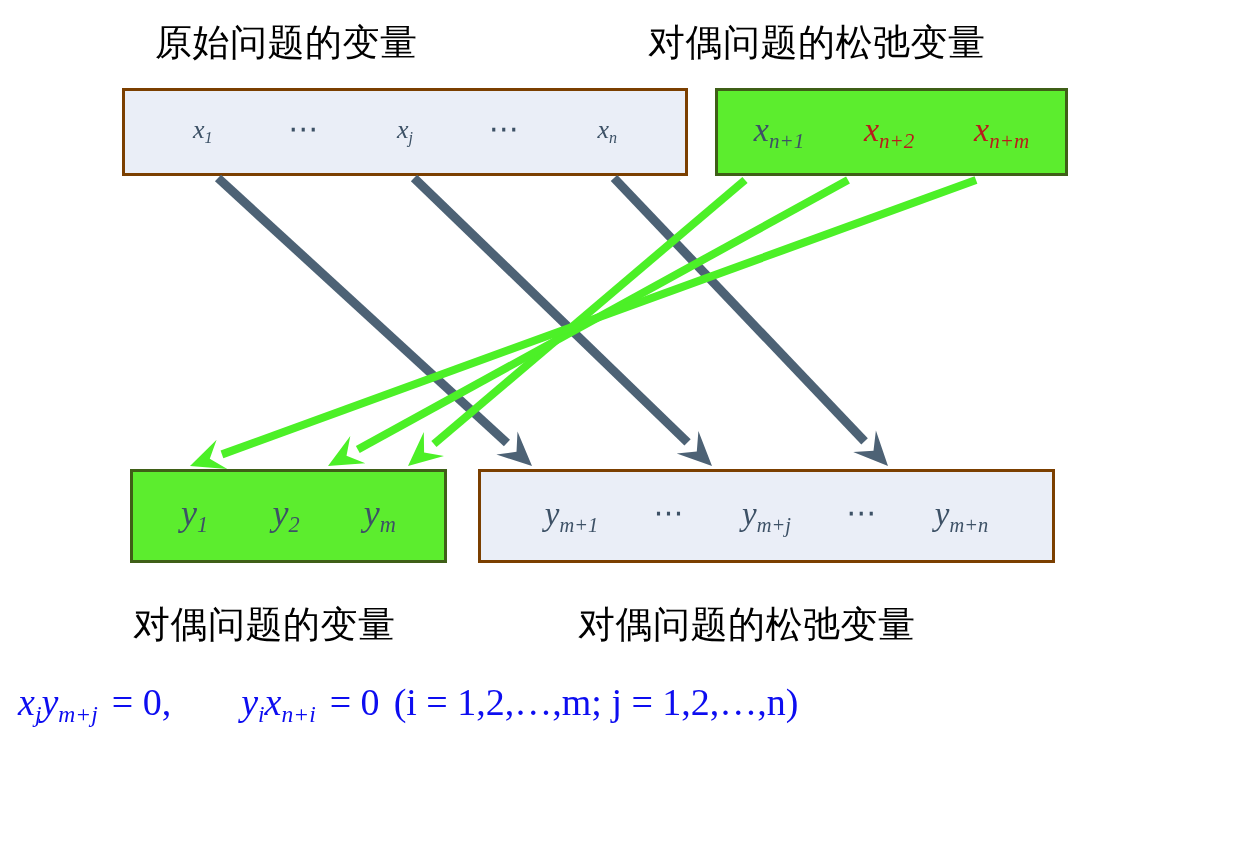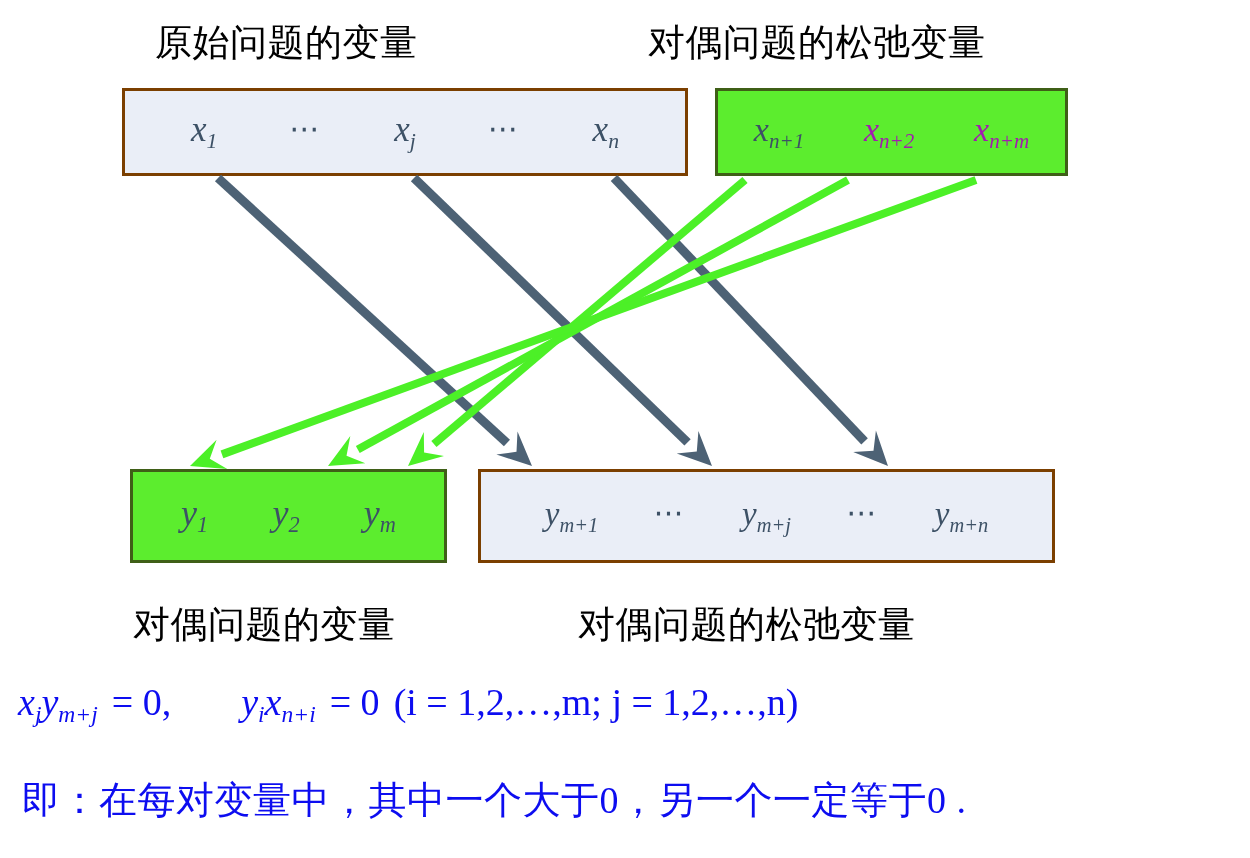--- a/index.html
+++ b/index.html
@@ -66,26 +66,26 @@
   }
   #box-dual-slack {
     left: 478px; top: 469px; width: 577px; height: 94px;
     padding: 8px 36px;
   }
 
   
   .tok {
     font-family: "Liberation Serif", "DejaVu Serif", serif;
     font-style: italic;
-    font-size: 35px;
+    font-size: 26px;
     color: #3d5166;
     white-space: nowrap;
     line-height: 1;
   }
-  .tok.dark { color: #a21caf; }
+  .tok.dark { color: #b91c1c; }
   .tok sub {
     font-size: 0.62em;
     font-style: italic;
     vertical-align: -0.32em;
     letter-spacing: 0;
   }
   .dots {
     font-family: "Liberation Serif", "DejaVu Serif", serif;
     font-size: 30px;
     color: #3d5166;
@@ -223,15 +223,14 @@
           <line x1="976" y1="180" x2="221.95060203134625" y2="454.3742084211641" stroke="#4cf027" stroke-width="8"></line>
           <polygon points="190.0,466.0 216.6,439.7 209.8,458.8 227.3,469.1" fill="#4cf027"></polygon>
         </g>
       </g>
   </svg>
 
   <div class="formula" id="formula-line1">
     <span><span>x</span><sub>j</sub><span>y</span><sub>m+j</sub><span class="gap-sm"></span><span class="plain">= 0,</span></span><span class="gap-big"></span><span><span>y</span><sub>i</sub><span>x</span><sub>n+i</sub><span class="gap-sm"></span><span class="plain">= 0</span></span><span class="gap-sm"></span><span class="plain">(i = 1,2,…,m;  j = 1,2,…,n)</span>
   </div>
 
-  <div class="formula" id="formula-line2">即：在每对变量中，其中一个大于0，另一个一定等于0 .</div>
 
 </div>
 
 </body></html>

